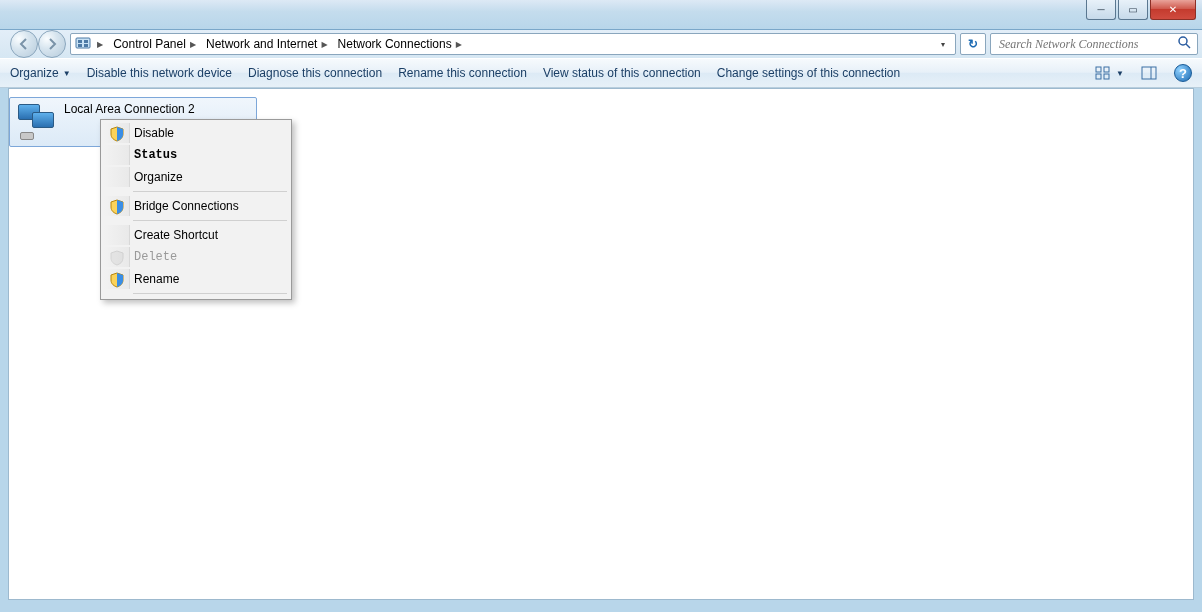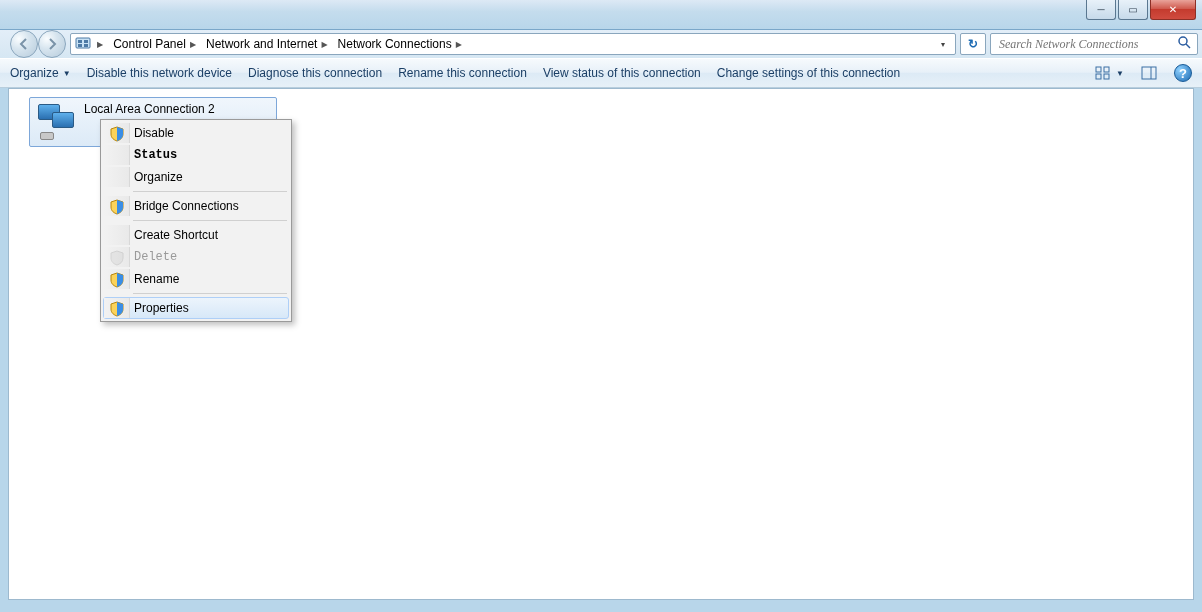--- a/index.html
+++ b/index.html
@@ -136,21 +136,21 @@
   .content {
     position:absolute;
     left:8px; right:8px; top:88px; bottom:12px;
     background:#fff;
     border:1px solid #9db9ce;
   }
 
   
   .conn-item {
     position:absolute;
-    left:20px; top:8px;
+    left:0; top:8px;
     width: 248px; height: 50px;
     border:1px solid #7da7d9;
     background: linear-gradient(to bottom, #f0f6fc, #dceaf7);
     border-radius:2px;
     display:flex;
     padding:4px 6px;
     gap:8px;
   }
   .conn-icon {
     width:40px;height:40px;position:relative;flex-shrink:0;
@@ -389,24 +389,14 @@
       <div class="gutter"></div>
       <span class="shield">
         <svg viewBox="0 0 16 16">
             <path d="M8 1 L14 3 V8 C14 12 11 14 8 15 C5 14 2 12 2 8 V3 Z" fill="#fbd35b" stroke="#b8860b"></path>
             <path d="M8 1 L14 3 V8 C14 12 11 14 8 15 Z" fill="#3a8ee6"></path>
           </svg>
       </span>
       <span>Rename</span>
     </div>
     <div class="sep"></div>
-    <div class="row hl">
-      <div class="gutter"></div>
-      <span class="shield">
-        <svg viewBox="0 0 16 16">
-            <path d="M8 1 L14 3 V8 C14 12 11 14 8 15 C5 14 2 12 2 8 V3 Z" fill="#fbd35b" stroke="#b8860b"></path>
-            <path d="M8 1 L14 3 V8 C14 12 11 14 8 15 Z" fill="#3a8ee6"></path>
-          </svg>
-      </span>
-      <span>Properties</span>
-    </div>
   </div>
 </div>
 
 </body></html>

